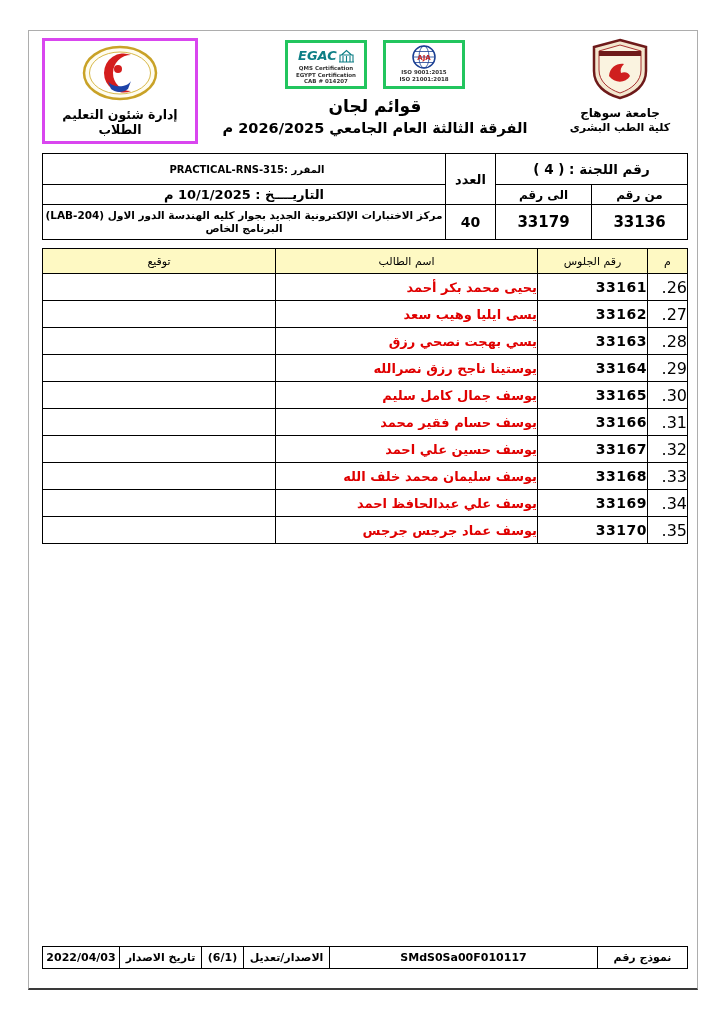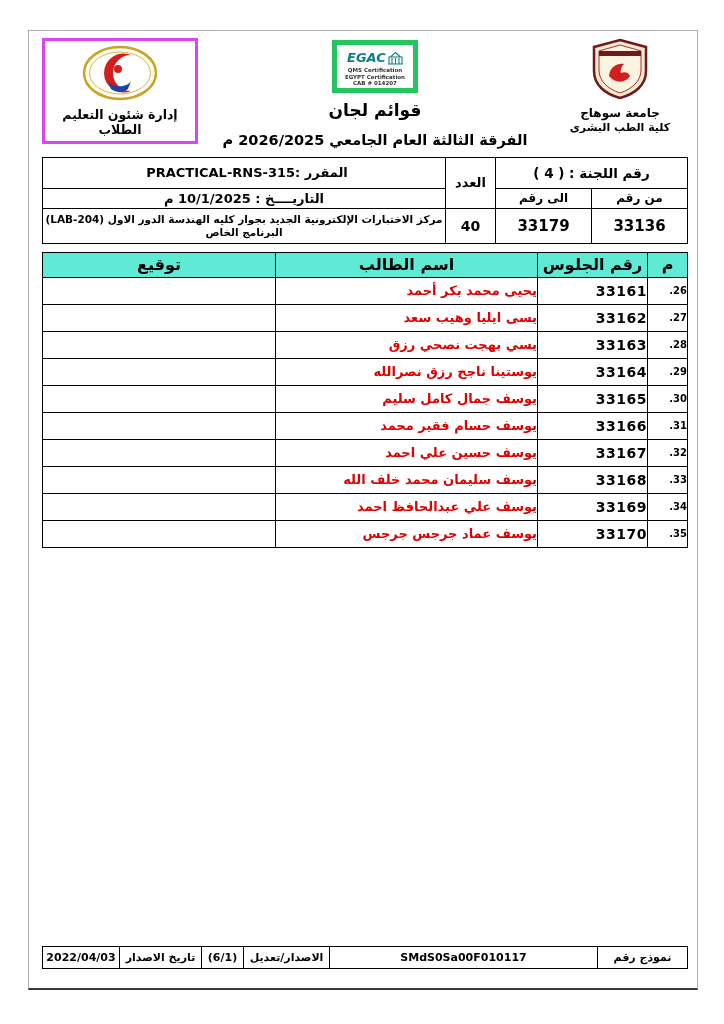--- a/index.html
+++ b/index.html
@@ -14,45 +14,45 @@
   }
   .content{position:absolute;left:42px;right:36px;top:38px;direction:rtl;}
 
   
   .header{display:flex;justify-content:space-between;align-items:flex-start;min-height:102px;}
   .uni-box{width:136px;text-align:center;}
   .uni-name{font-size:12px;font-weight:bold;line-height:15px;margin-top:2px;}
   .faculty-name{font-size:11px;font-weight:bold;line-height:14px;}
   .center-box{flex:1;text-align:center;padding-top:2px;}
   .certs{display:flex;justify-content:center;gap:16px;direction:ltr;}
-  .cert-box{border:5px solid #22c55e;width:72px;padding:2px 2px 1px;display:flex;flex-direction:column;align-items:center;background:#fff;}
+  .cert-box{border:3px solid #22c55e;width:72px;padding:2px 2px 1px;display:flex;flex-direction:column;align-items:center;background:#fff;}
   .cert-caption{font-size:5.5px;line-height:6.5px;font-weight:bold;color:#333;white-space:nowrap;}
   .doc-title{font-size:17px;font-weight:bold;margin-top:7px;}
-  .doc-subtitle{font-size:14.5px;font-weight:bold;margin-top:12px;}
+  .doc-subtitle{font-size:14.5px;font-weight:bold;margin-top:4px;}
   .admin-box{width:146px;border:3px solid #d946ef;text-align:center;padding:3px 2px 4px;}
   .admin-label{font-size:12.5px;font-weight:bold;line-height:15px;margin-top:1px;}
 
   
   table{border-collapse:collapse;width:100%;table-layout:fixed;}
   td,th{border:1px solid #000;padding:0;}
   .info{margin-top:9px;}
   .info td{font-weight:bold;text-align:center;vertical-align:middle;}
   .committee-cell{font-size:13.5px;height:30px;}
   .count-label-cell{font-size:13px;}
-  .course-cell{font-size:13px;text-align:right;padding-left:6px;}
+  .course-cell{font-size:10px;text-align:right;padding-left:6px;}
   .range-head{font-size:12px;height:19px;}
   .date-cell{font-size:13px;height:19px;}
   .range-val{font-size:15px;height:34px;}
   .count-val{font-size:14px;}
   .loc-cell{font-size:10.5px;line-height:13px;}
 
   .main{margin-top:8px;}
-  .main th{background:#5eead4;font-size:16px;height:24px;font-weight:bold;}
+  .main th{background:#fef9c3;font-size:11px;height:24px;font-weight:normal;}
   .main td{height:26px;text-align:right;vertical-align:middle;}
-  .c-num{font-size:10px;font-weight:bold;}
+  .c-num{font-size:16px;font-weight:normal;}
   .c-seat{font-size:14px;font-weight:bold;letter-spacing:.5px;}
   .c-name{font-size:13px;font-weight:bold;color:#e00000;}
 
   .footer-wrap{position:absolute;left:42px;right:36px;top:946px;}
   .footer td{font-size:11px;font-weight:bold;text-align:center;height:21px;vertical-align:middle;}
   .ltr{direction:ltr;unicode-bidi:embed;}
 </style>
 </head>
 <body>
 
@@ -77,20 +77,30 @@
       <div class="certs">
         <div class="cert-box">
           <svg width="62" height="20" viewBox="0 0 62 20">
             <text x="3" y="15" font-size="13" font-weight="bold" font-style="italic" fill="#0e7f86">EGAC</text>
             <path d="M44 17 h15 M45 17 v-7 h13 v7 M46.5 10 l5 -4.5 l5 4.5 M48 17 v-6 M51.5 17 v-6 M55 17 v-6" stroke="#0e7f86" stroke-width="1.1" fill="none"></path>
           </svg>
           <div class="cert-caption">QMS Certification</div>
           <div class="cert-caption">EGYPT Certification</div>
           <div class="cert-caption">CAB # 014207</div>
         </div>
+        <div class="cert-box">
+          <svg width="24" height="24" viewBox="0 0 24 24">
+            <circle cx="12" cy="12" r="11" fill="#ffffff" stroke="#1a3f93" stroke-width="1.5"></circle>
+            <ellipse cx="12" cy="12" rx="5" ry="11" fill="none" stroke="#1a3f93" stroke-width="0.8"></ellipse>
+            <path d="M1 12 h22 M3 6.5 h18 M3 17.5 h18" stroke="#1a3f93" stroke-width="0.8" fill="none"></path>
+            <text x="12" y="14.5" text-anchor="middle" font-size="7" font-weight="bold" fill="#c22222">AJA</text>
+          </svg>
+          <div class="cert-caption">ISO 9001:2015</div>
+          <div class="cert-caption">ISO 21001:2018</div>
+        </div>
       </div>
       <div class="doc-title">قوائم لجان</div>
       <div class="doc-subtitle">الفرقة الثالثة العام الجامعي 2026/2025 م</div>
     </div>
 
     <div class="admin-box">
       <svg width="78" height="58" viewBox="0 0 78 58">
         <ellipse cx="39" cy="29" rx="36" ry="26" fill="#fffdf0" stroke="#c9a227" stroke-width="2.5"></ellipse>
         <ellipse cx="39" cy="29" rx="30.5" ry="21" fill="#ffffff" stroke="#d8b94a" stroke-width="1"></ellipse>
         <path d="M50 11 A 19.5 19.5 0 1 0 50 47 A 15 15 0 1 1 50 11 Z" fill="#d41d1d"></path>

